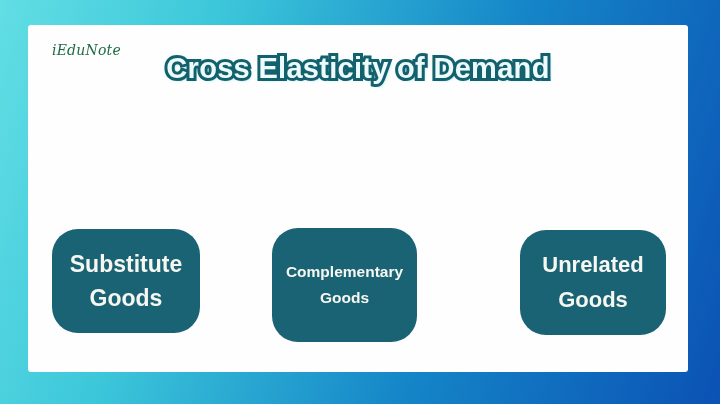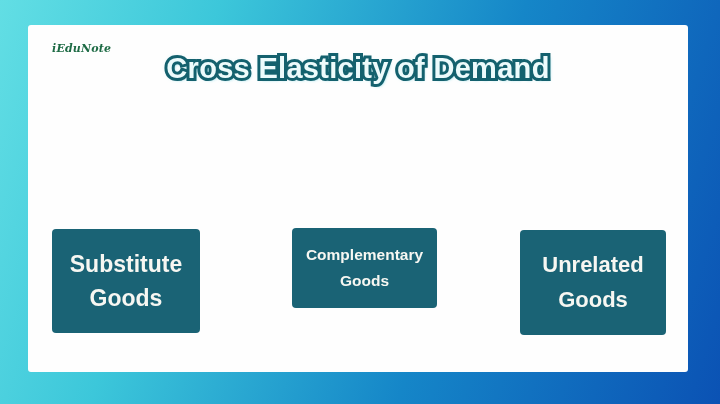--- a/index.html
+++ b/index.html
@@ -11,21 +11,21 @@
     position:relative;width:720px;height:404px;
     background:linear-gradient(108deg,#62dee4 0%,#3cc7da 26%,#1586c8 62%,#0b52b4 100%);
   }
   .panel{
     position:absolute;left:28px;top:25px;width:660px;height:347px;
     background:#fefefe;border-radius:3px;
   }
   .logo{
     position:absolute;left:24px;top:17px;
     font-family:"DejaVu Serif", serif;
-    font-style:italic;font-weight:700;font-size:11px;
+    font-style:italic;font-weight:400;font-size:14px;
     color:#1e6b45;letter-spacing:0.2px;
   }
   .title-wrap{
     position:absolute;left:0;top:27px;width:660px;height:40px;
     text-align:center;
   }
   .title-layer{
     position:absolute;left:0;top:0;width:100%;
     font-size:29px;font-weight:800;letter-spacing:0.3px;
     white-space:nowrap;
@@ -38,27 +38,27 @@
   .title-fill{
     color:#edfbfc;
   }
   .arrows{
     position:absolute;left:0;top:0;width:720px;height:404px;
     pointer-events:none;
   }
   .node{
     position:absolute;
     background:#1a6375;
-    border-radius:4px;
+    border-radius:26px;
     color:#f7f7f2;
     display:flex;flex-direction:column;align-items:center;justify-content:center;
     font-weight:700;text-align:center;
   }
   .node-substitute{left:52px;top:229px;width:148px;height:104px;font-size:23px;line-height:1.5;}
-  .node-complementary{left:292px;top:228px;width:145px;height:80px;font-size:15.5px;line-height:1.7;}
+  .node-complementary{left:272px;top:228px;width:145px;height:114px;font-size:15.5px;line-height:1.7;}
   .node-unrelated{left:520px;top:230px;width:146px;height:105px;font-size:22px;line-height:1.55;text-align:center;}
   .node-line{display:block;}
 </style>
 </head>
 <body>
 
 <div class="frame">
 
   <svg class="arrows" viewBox="0 0 720 404" xmlns="http://www.w3.org/2000/svg">
     <defs>

